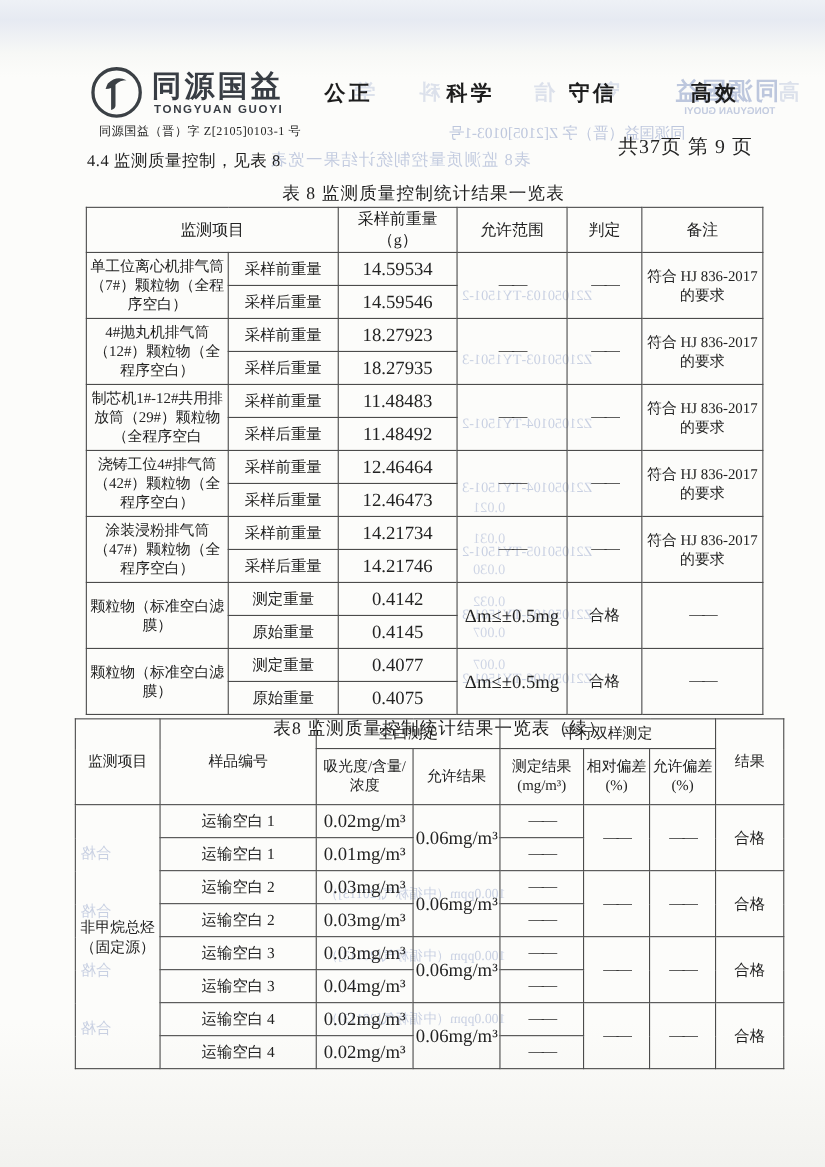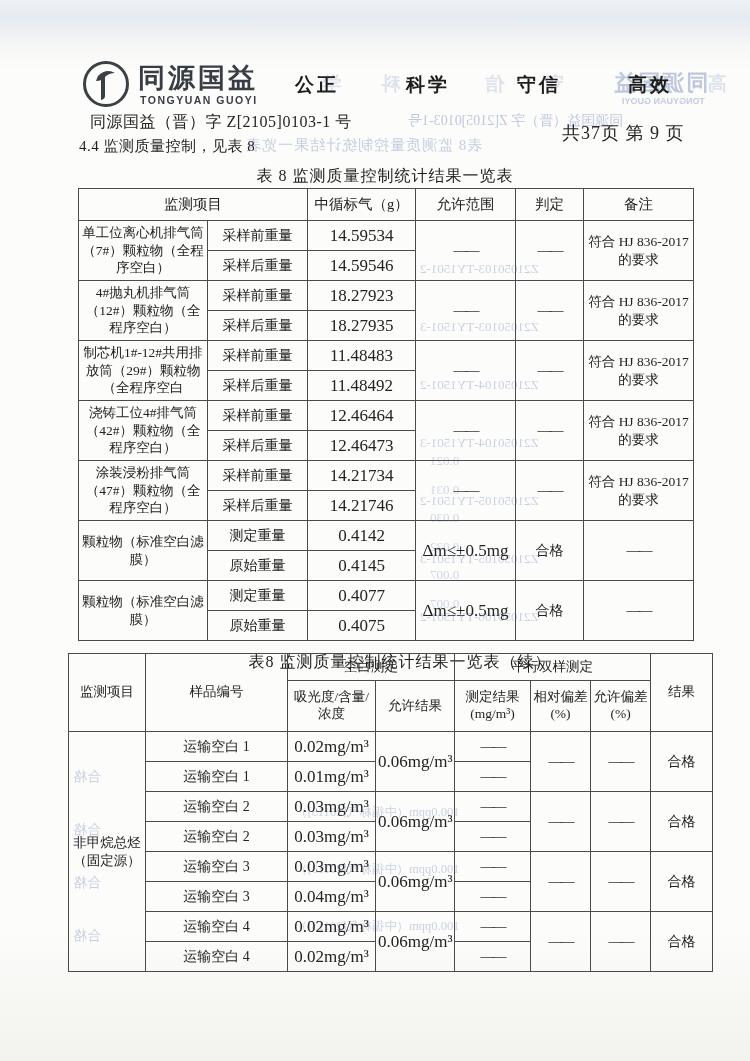--- a/index.html
+++ b/index.html
@@ -8,21 +8,21 @@
         background:linear-gradient(180deg,#eef1f6 0px,#e6eaf2 18px,#f7f8f6 48px,#fcfcfa 70px,#fcfcfa 930px,#f6f6f3 1010px,#f2f2ef 1061px);}
   
   #logo{position:absolute;left:82px;top:60px;width:48px;height:48px;}
   #brand-cn{position:absolute;left:138px;top:60px;font-family:"Liberation Sans",sans-serif;
             font-size:27px;font-weight:bold;letter-spacing:3px;color:#383d44;}
   #brand-en{position:absolute;left:140px;top:94px;font-family:"Liberation Sans",sans-serif;
             font-size:10.5px;font-weight:bold;letter-spacing:1.5px;color:#383d44;}
   #slogans{position:absolute;left:283px;top:72px;display:flex;gap:67px;
            font-family:"Liberation Sans",sans-serif;font-size:19px;font-weight:bold;color:#1d1d1d;margin-left:12px;}
   #slogans span{letter-spacing:3px;}
-  #doc-number{position:absolute;left:90px;top:112px;font-size:16px;color:#242424;letter-spacing:.5px;}
+  #doc-number{position:absolute;left:90px;top:112px;font-size:11px;color:#242424;letter-spacing:.5px;}
   #page-info{position:absolute;left:562px;top:121px;font-size:18px;color:#242424;letter-spacing:1px;}
   #section-heading{position:absolute;left:79px;top:137px;font-size:15px;color:#1f1f1f;letter-spacing:.5px;}
   
   .tbl-title{position:absolute;width:750px;left:10px;text-align:center;font-size:16px;color:#1c1c1c;letter-spacing:1px;}
   #t1-title{top:166px;}
   #t2-title{top:629px;left:40px;width:720px;margin-top:23px;}
   
   table.t{position:absolute;border-collapse:collapse;table-layout:fixed;color:#222;background:transparent;}
   table.t th,table.t td{border:1px solid #4b4b4b;text-align:center;vertical-align:middle;
                         padding:1px 2px;font-weight:normal;overflow:hidden;}
@@ -108,21 +108,21 @@
         <col style="width:129px">
         <col style="width:100px">
         <col style="width:108px">
         <col style="width:100px">
         <col style="width:68px">
         <col style="width:110px">
       </colgroup>
     <tbody>
         <tr>
       <th colspan="2">监测项目</th>
-      <th>中循标气（g）</th>
+      <th>采样前重量（g）</th>
       <th>允许范围</th>
       <th>判定</th>
       <th>备注</th>
     </tr>
     <tr>
       <td rowspan="2" class="lbl">单工位离心机排气筒（7#）颗粒物（全程序空白）</td>
       <td class="sub">采样前重量</td>
       <td class="num">14.59534</td>
       <td rowspan="2" class="dash">——</td>
       <td rowspan="2" class="dash">——</td>

